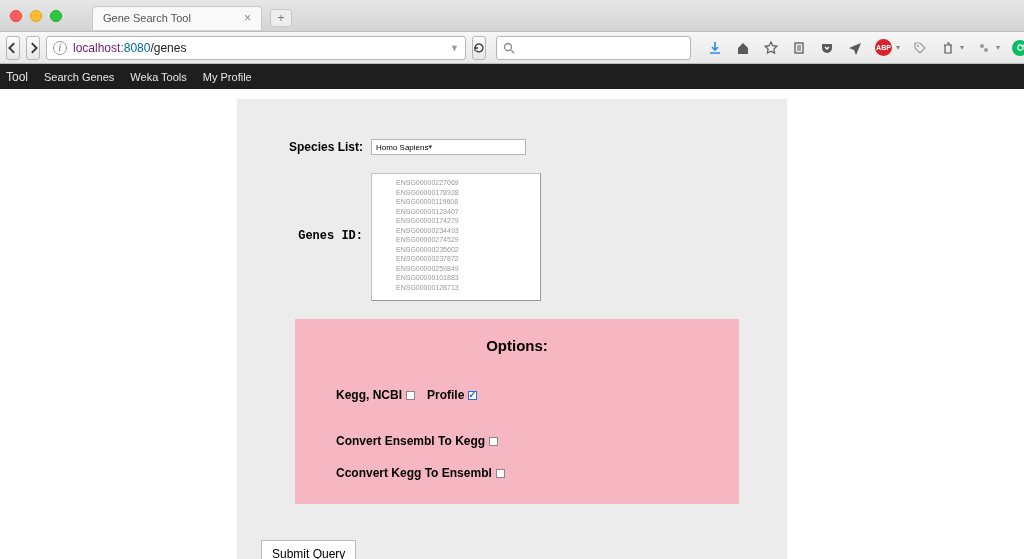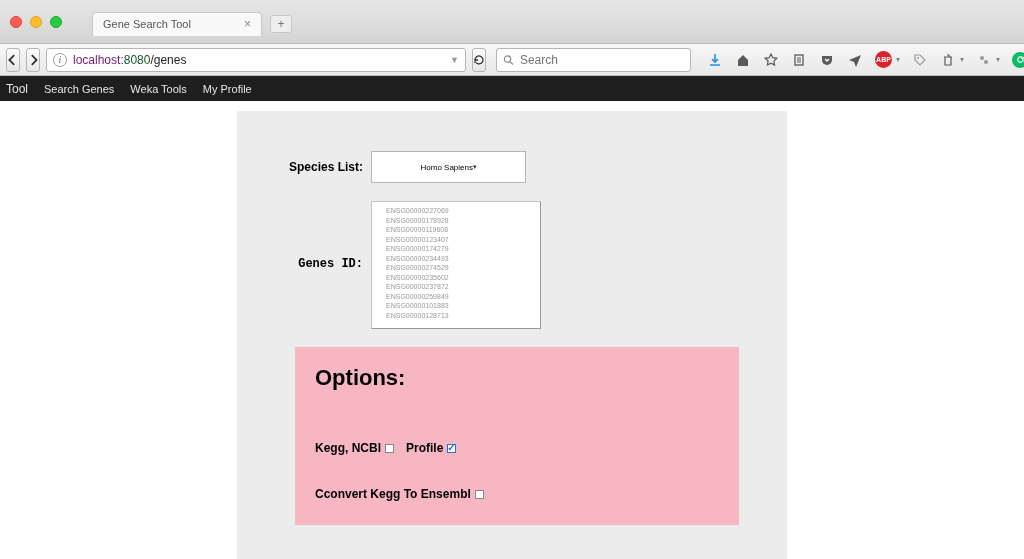--- a/index.html
+++ b/index.html
@@ -1,36 +1,36 @@
 <!DOCTYPE html>
 <html><head>
 <meta charset="utf-8">
 <style>
   * { box-sizing: border-box; margin: 0; padding: 0; }
   body { font-family: "Lucida Grande", Arial, sans-serif; font-size: 12px; background: #fff; width: 1024px; height: 559px; overflow: hidden; }
   
   
-  .titlebar { height: 44px; background: linear-gradient(#e7e6e7,#d5d4d5); border-bottom: 1px solid #bcbcbc; display: flex; align-items: center; }
+  .titlebar { height: 32px; background: linear-gradient(#e7e6e7,#d5d4d5); border-bottom: 1px solid #bcbcbc; display: flex; align-items: center; }
   .traffic { display: flex; gap: 8px; padding: 0 10px; }
   .dot { width: 12px; height: 12px; border-radius: 50%; }
   .dot.red { background: #ff5f57; border:1px solid #e0443e;}
   .dot.yellow { background: #ffbd2e; border:1px solid #dea123;}
   .dot.green { background: #28c940; border:1px solid #1aab29;}
   .tabarea { display:flex; align-items:flex-end; height:28px; margin-left:20px;}
   .tab { background:#f9f9f9; border:1px solid #c8c8c8; border-bottom:none; border-radius:4px 4px 0 0; height:24px; display:flex; align-items:center; padding:0 10px; width:170px; font-size:11px; color:#555; justify-content:space-between;}
   .tab .close-x { color:#888; font-size:12px;}
   .newtab { width:22px; height:18px; border:1px solid #c8c8c8; border-radius:3px; margin-left:8px; margin-bottom:3px; display:flex;align-items:center;justify-content:center;color:#777;background:#eee;}
   
   .toolbar { height:32px; background:linear-gradient(#f7f7f7,#e8e8e8); border-bottom:1px solid #bcbcbc; display:flex; align-items:center; padding:0 6px; gap:6px;}
   .navbtn { width:26px;height:24px;border:1px solid #b5b5b5;border-radius:3px;background:linear-gradient(#fdfdfd,#e7e7e7);display:flex;align-items:center;justify-content:center;}
   .navbtn svg{width:12px;height:12px;}
   .urlbar { flex:0 0 420px; height:24px; border:1px solid #b5b5b5;border-radius:3px;background:#fff;display:flex;align-items:center;padding:0 6px;gap:6px;}
   .urlbar .info-i{width:14px;height:14px;border:1px solid #999;border-radius:50%;display:flex;align-items:center;justify-content:center;font-size:10px;color:#666;font-style:italic;font-family:serif;}
   .urlbar .host{color:#701a75;font-size:12px;}
-  .urlbar .port{color:#14532d;}
+  .urlbar .port{color:#0369a1;}
   .urlbar .path{color:#222;text-align:center;}
   .urlbar .dd{margin-left:auto;color:#999;font-size:9px;}
   .reload{width:24px;height:24px;border:1px solid #b5b5b5;border-radius:3px;background:linear-gradient(#fdfdfd,#e7e7e7);display:flex;align-items:center;justify-content:center;margin-right:4px;}
   .searchbar{flex:0 0 195px;height:24px;border:1px solid #b5b5b5;border-radius:3px;background:#fff;display:flex;align-items:center;padding:0 6px;gap:6px;}
   .searchbar input{border:none;outline:none;font-size:12px;width:100%;color:#333;}
   .iconrow{display:flex;align-items:center;gap:12px;margin-left:10px;}
   .iconrow .ic{width:16px;height:16px;display:flex;align-items:center;justify-content:center;color:#5a5a5a;}
   .iconrow .abp{width:17px;height:17px;background:#d8232a;border-radius:50%;color:#fff;font-size:7px;font-weight:bold;display:flex;align-items:center;justify-content:center;}
   .iconrow .dd-sm{font-size:8px;color:#888;margin-left:-8px;}
   .iconrow .garrow{width:16px;height:16px;background:#0dbb66;border-radius:50%;display:flex;align-items:center;justify-content:center;}
@@ -41,27 +41,27 @@
   .appnav a{color:#e6e6e6;font-size:11px;text-decoration:none;}
   .appnav a.home{font-size:12px;}
 
   
   .page{background:#fff;display:flex;justify-content:center;padding-top:10px;}
   .container{width:550px;background:#ececec;padding:40px 24px 20px 24px;}
   .row{display:flex;align-items:flex-start;margin-bottom:18px;}
   .row.align-c{align-items:center;}
   .lbl{width:110px;text-align:right;font-weight:bold;font-size:12px;padding-right:8px;padding-top:0;}
   .lbl.tall{padding-top:56px;font-family:Liberation Mono, monospace;}
-  .species-select{width:155px;height:32px;border:1px solid #b5b5b5;background:#fff;font-size:8px;padding:0 4px;display:flex;align-items:center;justify-content:center;}
+  .species-select{width:155px;height:16px;border:1px solid #b5b5b5;background:#fff;font-size:8px;padding:0 4px;display:flex;align-items:center;justify-content:flex-start;}
   .species-select .caret{font-size:7px;color:#333;}
-  .genes-ta{width:170px;height:128px;border:1px solid #c3c3c3;border-right-color:#999;border-bottom-color:#999;background:#fff;font-size:7px;line-height:9.5px;font-family:inherit;color:#999;padding:4px 14px;resize:none;overflow:hidden;white-space:pre;}
+  .genes-ta{width:170px;height:128px;border:1px solid #c3c3c3;border-right-color:#999;border-bottom-color:#999;background:#fff;font-size:7px;line-height:9.5px;font-family:inherit;color:#999;padding:4px 24px;resize:none;overflow:hidden;white-space:pre;}
   
   .options{background:#f7b7c2;margin:0 -10px 20px 34px;padding:18px 20px 24px 20px;width:444px;}
-  .options h3{font-size:22px;font-weight:bold;margin-bottom:50px;}
-  .opt-line{font-size:12px;font-weight:bold;margin-bottom:18px;display:flex;align-items:center;gap:4px;flex-wrap:wrap;}
+  .options h3{text-align:center;font-size:15px;font-weight:bold;margin-bottom:34px;}
+  .opt-line{font-size:12px;font-weight:bold;margin-bottom:18px;display:flex;align-items:center;gap:4px;flex-wrap:wrap;margin-left:21px;}
   .opt-line.last{margin-bottom:0;}
   .cb{width:9px;height:9px;border:1px solid #888;background:#fff;display:inline-block;vertical-align:middle;position:relative;}
   .cb.checked{border-color:#2a6dd8;}
   .cb.checked::after{content:"✓";position:absolute;top:-3px;left:-1px;font-size:10px;color:#2a6dd8;font-weight:bold;}
   
   .submit-row{padding-top:16px;padding-left:0;}
   .submit-btn{border:1px solid #bbb;background:#fff;padding:6px 10px;font-size:12px;font-family:inherit;cursor:pointer;}
 </style>
 </head>
 <body>
@@ -103,21 +103,20 @@
     <svg viewBox="0 0 12 12" width="12" height="12">
         <path d="M2 6a4 4 0 1 1 1.2 2.8" fill="none" stroke="#333" stroke-width="1.3"></path>
         <path d="M2 9V6h3" fill="none" stroke="#333" stroke-width="1.3"></path>
       </svg>
   </div>
   <div class="searchbar">
     <svg width="12" height="12" viewBox="0 0 12 12">
         <circle cx="5" cy="5" r="3.5" fill="none" stroke="#888" stroke-width="1.3"></circle>
         <line x1="8" y1="8" x2="11" y2="11" stroke="#888" stroke-width="1.3"></line>
       </svg>
-    <input type="text" placeholder="Search" style="">
   </div>
   <div class="iconrow">
     <span class="ic">
         <svg width="14" height="14" viewBox="0 0 14 14">
           <path d="M7 1v8M4 6l3 3 3-3M2 12h10" fill="none" stroke="#2a8de8" stroke-width="1.6"></path>
         </svg>
       </span>
     <span class="ic">
         <svg width="14" height="14" viewBox="0 0 14 14">
           <path d="M2 7l5-5 5 5v6H2z" fill="#5a5a5a"></path>
@@ -215,20 +214,24 @@
     <div class="options">
       <h3>Options:</h3>
       <div class="opt-line">
         <span>Kegg, NCBI</span>
         <span class="cb"></span>
         <span style="width:4px"></span>
         <span>Profile</span>
         <span class="cb checked"></span>
       </div>
       <div style="height:14px"></div>
+      <div class="opt-line">
+        <span>Convert Ensembl To Kegg</span>
+        <span class="cb"></span>
+      </div>
       <div class="opt-line last">
         <span>Cconvert Kegg To Ensembl</span>
         <span class="cb"></span>
       </div>
     </div>
 
     <div class="submit-row">
       <button class="submit-btn">Submit Query</button>
     </div>
 

